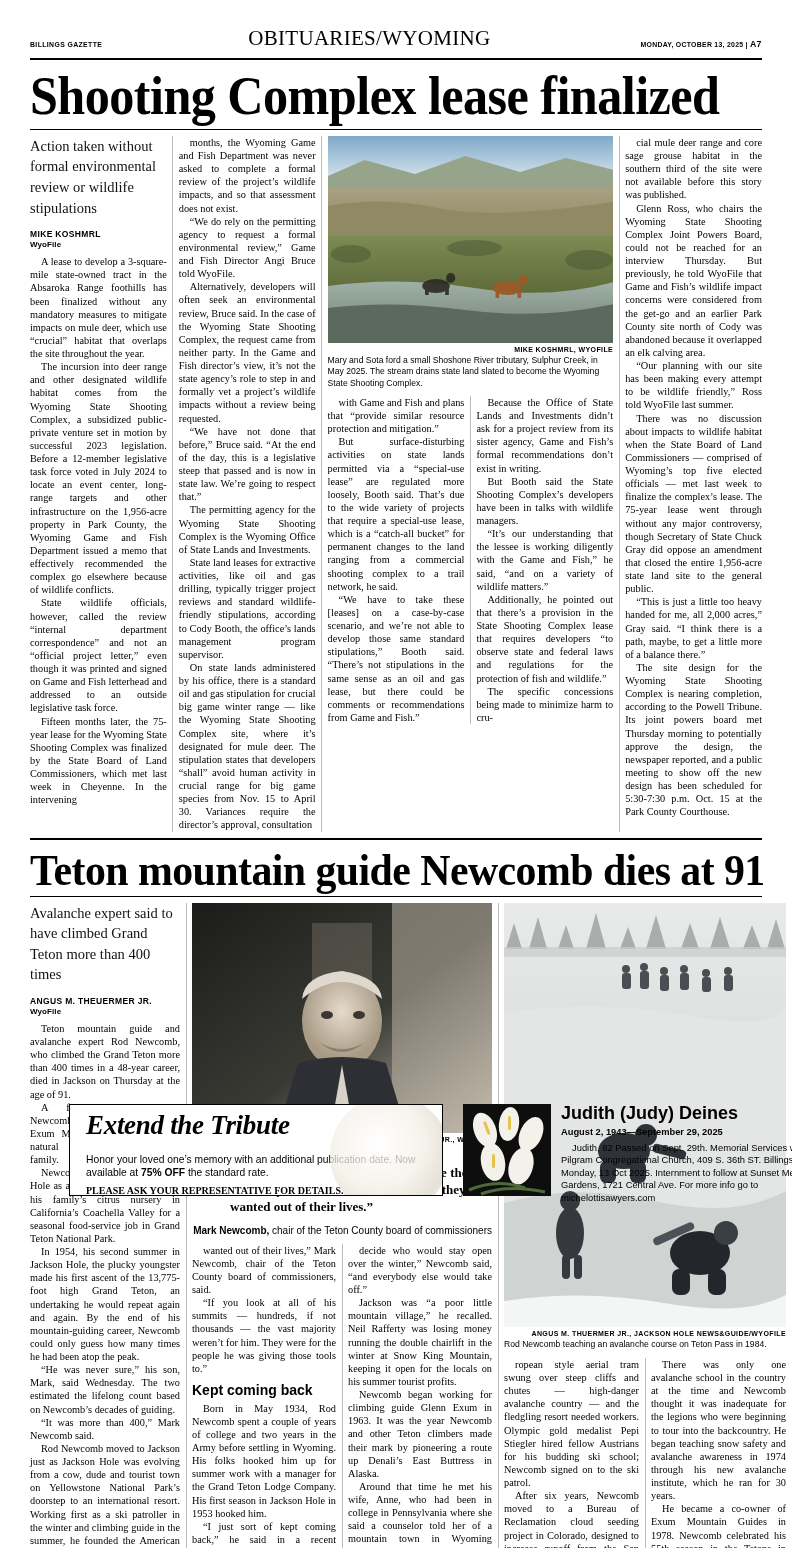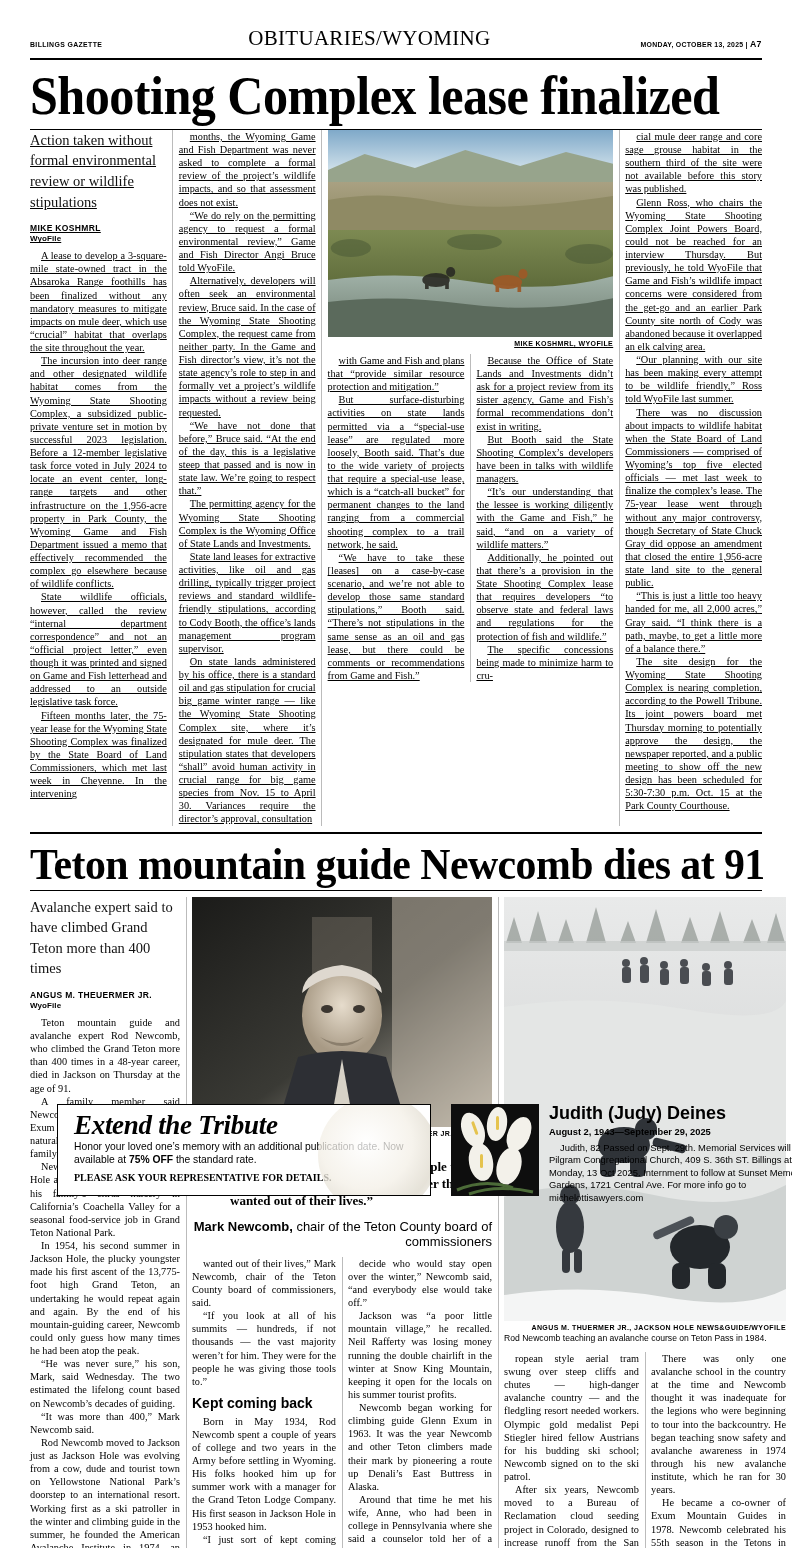--- a/index.html
+++ b/index.html
@@ -47,50 +47,50 @@
   }
   .byline { font-family:"Liberation Sans", sans-serif; font-weight:bold; font-size:8.5px;
             letter-spacing:0.35px; margin-top:11px; }
   .byline .org { font-size:8px; letter-spacing:0.1px; display:block; margin-top:1px; }
 
   
   .col { font-size:10.3px; line-height:1.275; text-align:justify; }
   .col p { margin:0; text-indent:11px; hyphens:auto; -webkit-hyphens:auto; }
 
   
-  .article1 { display:grid; grid-template-columns: repeat(5, 1fr); gap:16px 12px; margin-top:0;text-decoration:underline; }
+  .article1 { display:grid; grid-template-columns: repeat(5, 1fr); gap:16px 12px; margin-top:6px; }
   .a1c { position:relative; }
   .a1c + .a1c { border-left:0; }
   .colrule { position:absolute; left:-6.5px; top:0; bottom:0; border-left:0.7px solid #bbb; }
 
   
   .photo { width:100%; background:#8a8f7d; position:relative; overflow:hidden; }
   .credit { font-family:"Liberation Sans", sans-serif; font-weight:bold; font-size:7px;
             letter-spacing:0.4px; text-align:right; margin-top:3px; }
   .capt { font-family:"Liberation Sans", sans-serif; font-size:8.6px; line-height:1.32; margin-top:2px; }
 
   
   .article2 { margin-top:8px; }
   .a2grid { display:grid; grid-template-columns: 150px 300px 282px; gap:0 12px; }
 
   .pullquote { font-family:"Liberation Serif", serif; font-weight:bold; font-size:13px;
                line-height:1.3; margin-top:9px;margin-left:38px; }
-  .pullattr { font-family:"Liberation Sans", sans-serif; font-size:13px; margin-top:9px; text-align:right;}
+  .pullattr { font-family:"Liberation Sans", sans-serif; font-size:10px; margin-top:9px; text-align:right;}
   .pullattr b { font-weight:bold; }
   .subhead { font-family:"Liberation Sans", sans-serif; font-weight:bold; font-size:14px;
              margin:7px 0 2px 0; }
 
   
-  .adzone { position:absolute; left:18px; right:30px; bottom:12px; display:grid;
+  .adzone { position:absolute; left:30px; right:30px; bottom:12px; display:grid;
             grid-template-columns: 374px 368px; gap:14px 20px;padding-left:39px; }
   .ad { border:1.6px solid #000; height:92px; position:relative; overflow:hidden; background:#fff;
         padding:7px 12px 6px 16px; }
   .ad-title { font-family:"Liberation Serif", serif; font-style:italic; font-weight:bold;
               font-size:27px; line-height:1; letter-spacing:-0.3px; }
-  .ad-sub { font-family:"Liberation Sans", sans-serif; font-size:10.3px; line-height:1.28; margin-top:1px; }
+  .ad-sub { font-family:"Liberation Sans", sans-serif; font-size:10.3px; line-height:1.28; margin-top:14px; }
   .ad-sub b { font-weight:bold; }
   .ad-cta { font-family:Liberation Serif, serif; font-weight:bold; font-size:10px; margin-top:6px; }
   .ad-flower { position:absolute; right:-8px; top:-10px; width:120px; height:120px;
                border-radius:50%; background:
                radial-gradient(circle at 40% 40%, #fff 0%, #f3efe6 45%, #ddd8cb 70%, #fff 100%); opacity:.75; }
 
   
   .obit { height:92px; display:grid; grid-template-columns:88px 1fr; gap:0 10px; }
   .obit-photo { width:88px; height:92px; overflow:hidden; position:relative; background:#111; }
   .obit-name { font-family:"Liberation Sans", sans-serif; font-weight:bold; font-size:18px; line-height:1.1; }
@@ -191,20 +191,21 @@
             <circle cx="213" cy="144" r="5"></circle>
           </g>
           <g fill="#4b5a36" opacity="0.55">
             <ellipse cx="25" cy="118" rx="22" ry="9"></ellipse>
             <ellipse cx="285" cy="124" rx="26" ry="10"></ellipse>
             <ellipse cx="160" cy="112" rx="30" ry="8"></ellipse>
           </g>
         </svg>
       </div>
       <div class="credit">MIKE KOSHMRL, WYOFILE</div>
+      <div class="capt">Mary and Sota ford a small Shoshone River tributary, Sulphur Creek, in May 2025. The stream drains state land slated to become the Wyoming State Shooting Complex.</div>
 
       <div style="display:grid; grid-template-columns:1fr 1fr; gap:0 12px; margin-top:7px;">
         <div class="col">
           <p>with Game and Fish and plans that “provide similar resource protection and mitigation.”</p>
           <p>But surface-disturbing activities on state lands permitted via a “special-use lease” are regulated more loosely, Booth said. That’s due to the wide variety of projects that require a special-use lease, which is a “catch-all bucket” for permanent changes to the land ranging from a commercial shooting complex to a trail network, he said.</p>
           <p>“We have to take these [leases] on a case-by-case scenario, and we’re not able to develop those same standard stipulations,” Booth said. “There’s not stipulations in the same sense as an oil and gas lease, but there could be comments or recommendations from Game and Fish.”</p>
         </div>
         <div class="col" style="position:relative">
           <div class="colrule"></div>
           <p>Because the Office of State Lands and Investments didn’t ask for a project review from its sister agency, Game and Fish’s formal recommendations don’t exist in writing.</p>

